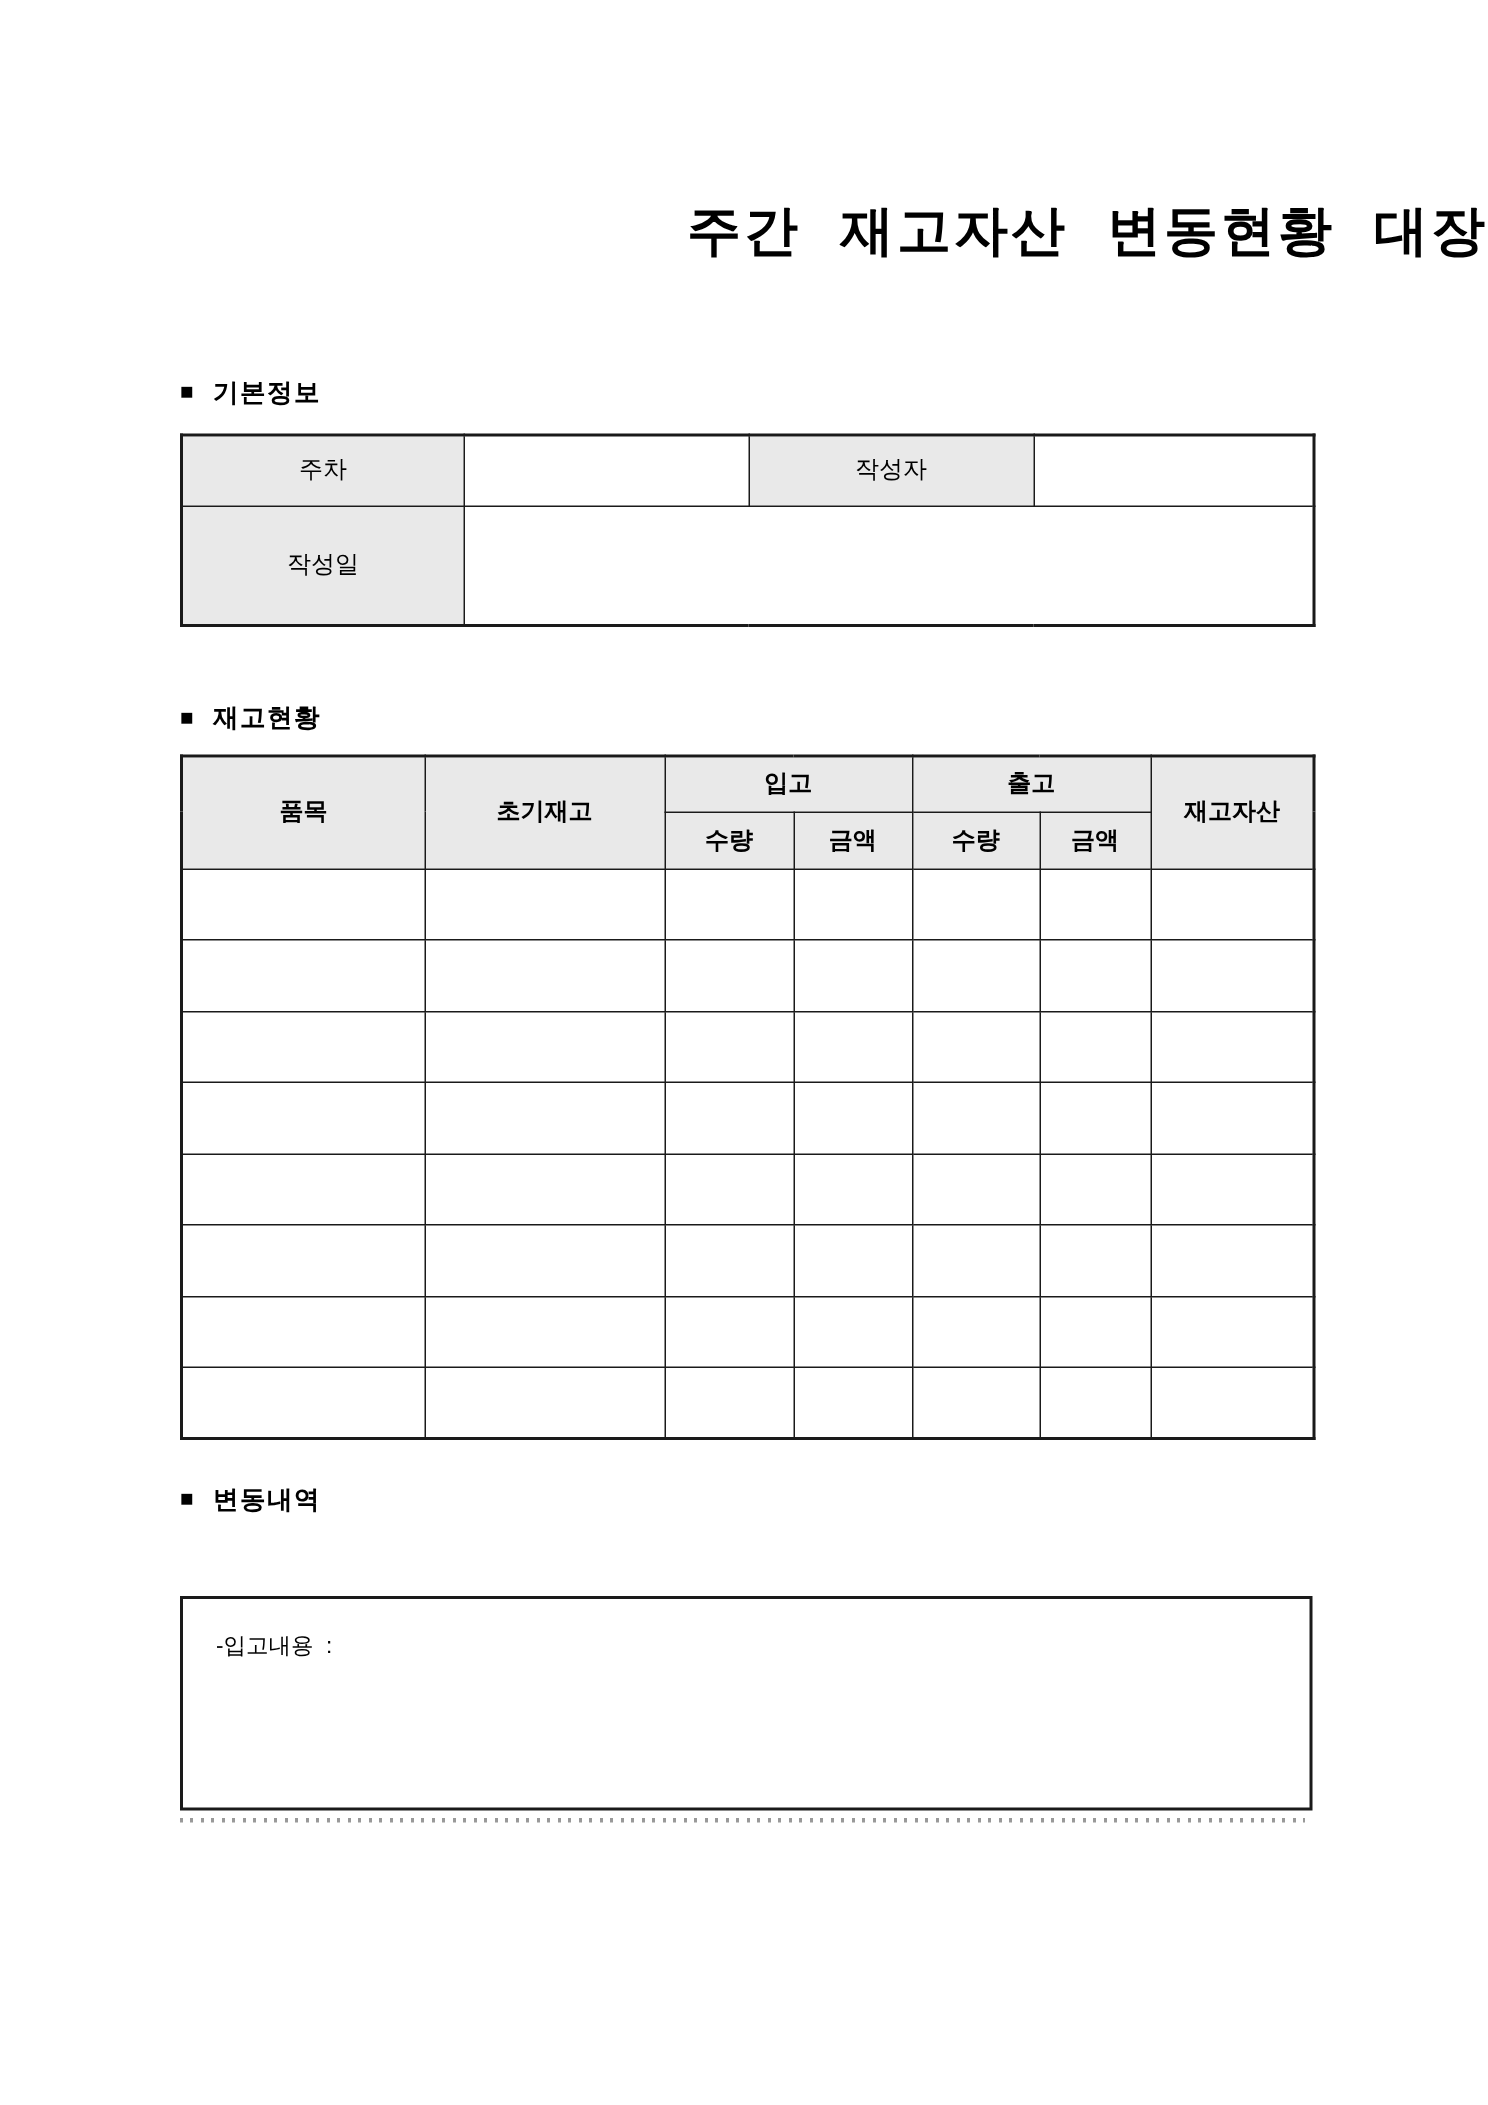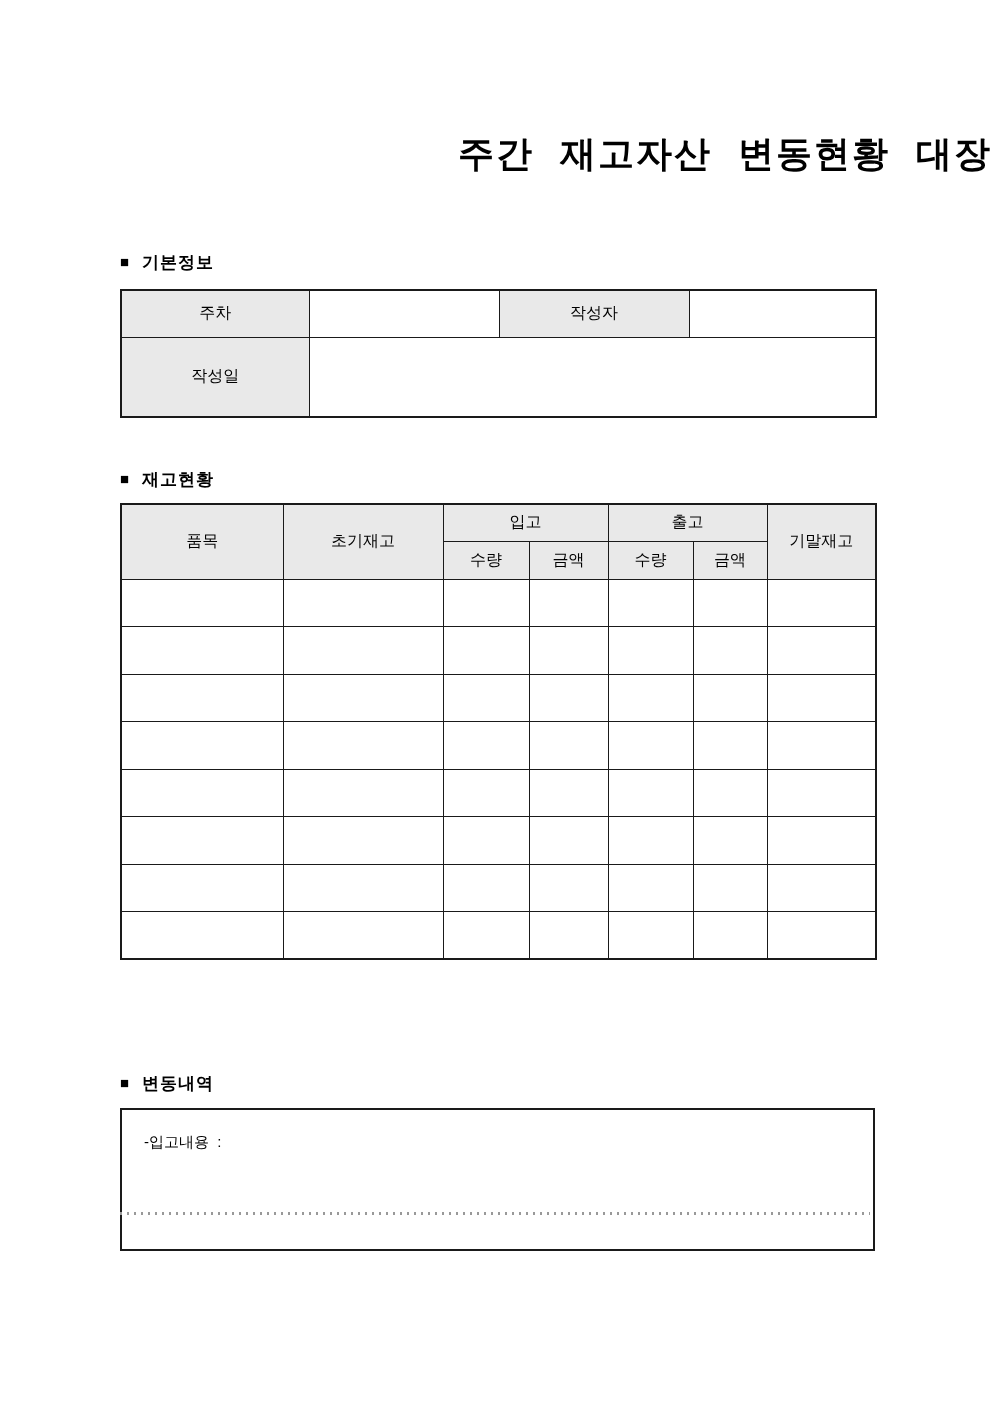--- a/index.html
+++ b/index.html
@@ -43,21 +43,21 @@
     letter-spacing:1px;
     white-space:nowrap;
   }
   .section-heading .bullet{
     font-size:15px;
     margin-right:12px;
     vertical-align:1px;
   }
   .heading-basic{top:252px;}
   .heading-inventory{top:469px;}
-  .heading-changes{top:1073px;}
+  .heading-changes{top:990px;}
 
   table{
     position:absolute;
     left:120px;
     width:755px;
     border-collapse:collapse;
     table-layout:fixed;
     border:2px solid var(--border);
     font-size:16px;
   }
@@ -72,28 +72,28 @@
   .hd{background:var(--header-bg);margin-top:16px;}
   .vl{background:#ffffff;}
 
   .info-table{top:289px;}
   .info-table .r1{height:47px;}
   .info-table .r2{height:80px;}
 
   .inv-table{top:503px;}
   .inv-table thead tr.h1{height:37px;}
   .inv-table thead tr.h2{height:38px;}
-  .inv-table thead th{background:var(--header-bg);}
+  .inv-table thead th{background:var(--header-bg);font-weight:bold;}
   .inv-table tbody tr{height:47.5px;}
   .inv-table tbody td{background:#ffffff;}
 
   .changes-box{
     position:absolute;
     left:120px;
-    top:1108px;
+    top:1064px;
     width:755px;
     height:143px;
     border:2px solid var(--border);
     background:#ffffff;
     padding:20px 14px 0 22px;
   }
   .changes-box .line{
     font-size:15px;
     line-height:24px;
     white-space:pre;
@@ -152,21 +152,21 @@
         <col style="width:85px">
         <col style="width:74px">
         <col style="width:109px">
     </colgroup>
     <thead>
       <tr class="h1">
         <th rowspan="2">품목</th>
         <th rowspan="2">초기재고</th>
         <th colspan="2">입고</th>
         <th colspan="2">출고</th>
-        <th rowspan="2">기말재고</th>
+        <th rowspan="2">재고자산</th>
       </tr>
       <tr class="h2">
         <th>수량</th>
         <th>금액</th>
         <th>수량</th>
         <th>금액</th>
       </tr>
     </thead>
     <tbody id="inv-body">
         <tr>

